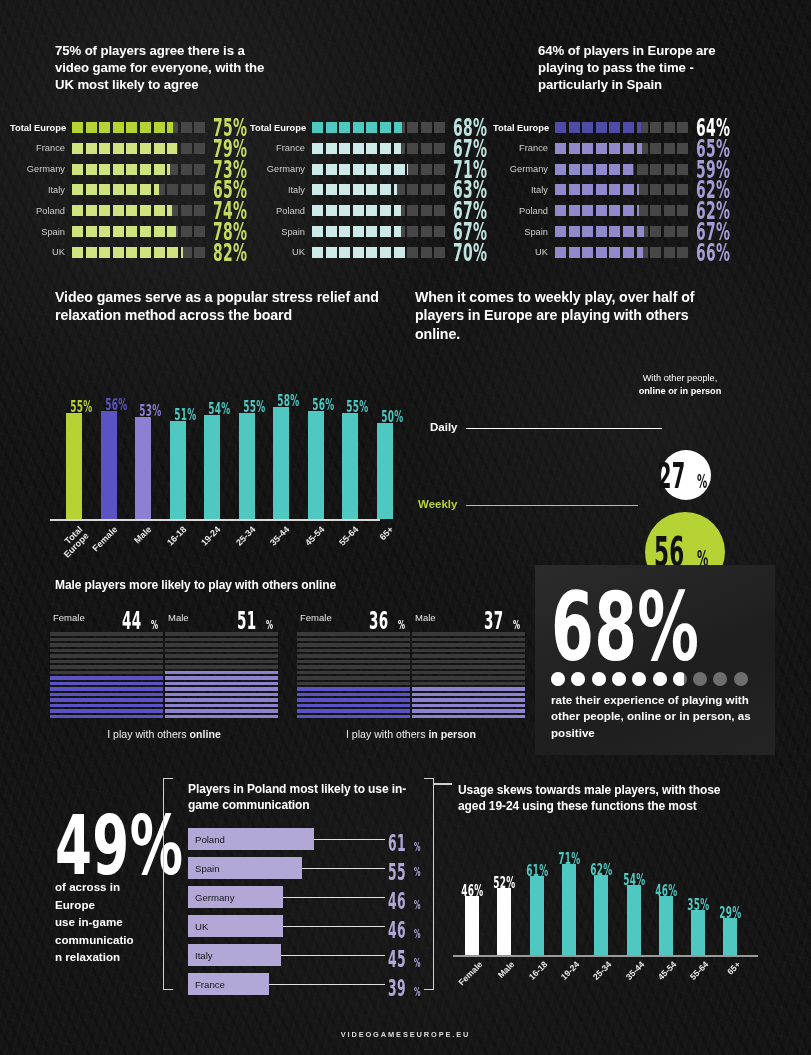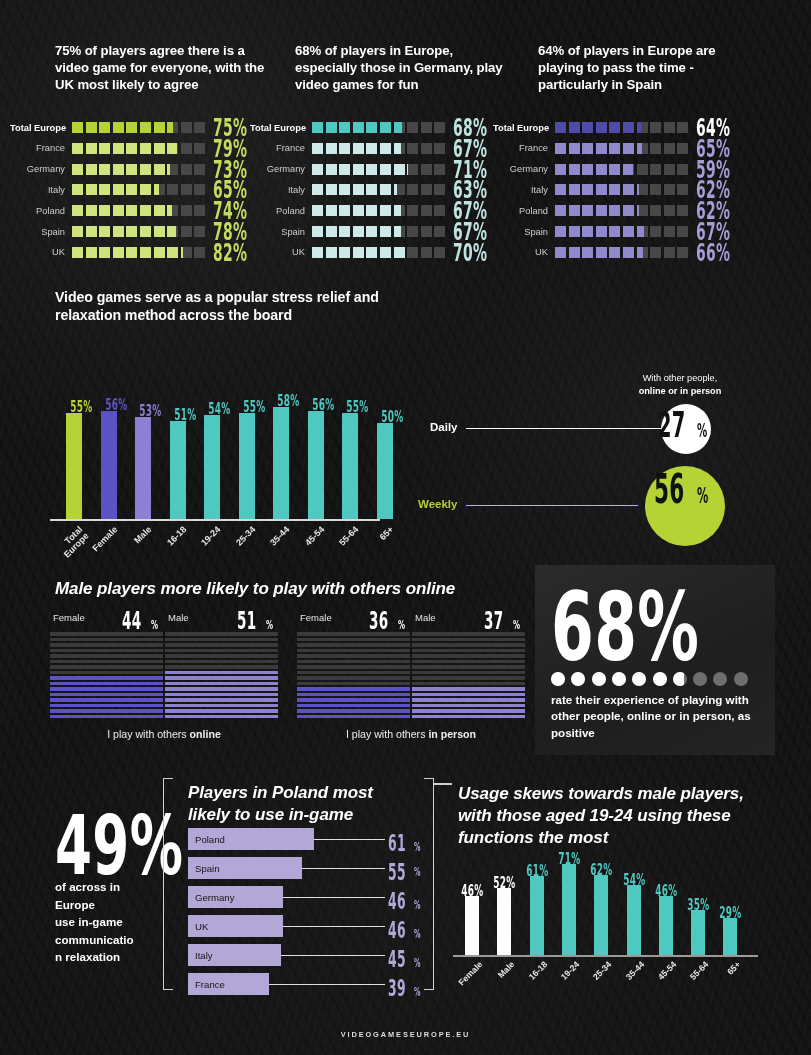--- a/index.html
+++ b/index.html
@@ -23,21 +23,21 @@
   }
   .abs { position: absolute; }
 
   
   .hd {
     font-weight: bold; color: #fff; line-height: 1.30;
     letter-spacing: -0.1px;
   }
   .hd-top { font-size: 13.2px; }
   .hd-mid { font-size: 14.2px; }
-  .hd-sm  { font-size: 17px; font-style: italic; }
+  .hd-sm  { font-size: 12px; }
 
   
   .num {
     font-family: "Liberation Sans Narrow","DejaVu Sans Condensed","Liberation Sans",sans-serif;
     font-weight: bold;
     transform: scaleX(0.62);
     transform-origin: left center;
     white-space: nowrap;
     letter-spacing: 0.5px;
   }
@@ -61,21 +61,21 @@
   }
   .xlbl {
     position: absolute; font-size: 9px; color: #e8e8e8; font-weight: bold;
     transform: rotate(-45deg); transform-origin: right top; text-align: right;
     white-space: pre-line; line-height: 1.05;
   }
 
   
   .circ {
     position: absolute; border-radius: 50%;
-    display: flex; align-items: flex-start; justify-content: center;
+    display: flex; align-items: center; justify-content: center; margin-top: 46px;
   }
   .leader { position: absolute; height: 1.4px; }
 
   
   .stripe { position: absolute; overflow: hidden; }
   .stripe .s { position: absolute; left: 0; right: 0; height: 3.6px; }
   .dot { position: absolute; width: 14px; height: 14px; border-radius: 50%; overflow: hidden; background:#6e6e6e; }
   .dot .dfill { position: absolute; left:0; top:0; bottom:0; background:#fff; }
 </style>
 </head>
@@ -314,21 +314,20 @@
         </div>
         <div class="cell">
           <div class="fill" style="width:19.99999999999993%;background:#cfe37f;"></div>
         </div>
         <div class="cell"></div>
       </div>
       <div style="margin-left:8px;width:40px;">
         <div class="num" style="font-size:25px;color:#c3dc60;line-height:19px;">82%</div>
       </div>
     </div>
-    <div class="hd hd-top abs" style="left:295px;top:42px;width:222px;">68% of players in Europe, especially those in Germany, play video games for fun</div>
     <div class="sqrow abs" style="left:250px;top:118px;width:272px;">
       <div class="sqlabel strong">Total Europe</div>
       <div class="sqcells">
         <div class="cell">
           <div class="fill" style="width:100%;background:#4ec8c0;"></div>
         </div>
         <div class="cell">
           <div class="fill" style="width:100%;background:#4ec8c0;"></div>
         </div>
         <div class="cell">
@@ -797,20 +796,21 @@
     <div class="xlbl abs" style="left:225px;top:525px;width:60px;">35-44</div>
     <div class="abs" style="left:307.5px;top:411.3076923076923px;width:16px;height:107.6923076923077px;background:#4ec8c0;"></div>
     <div class="barlbl num abs" style="left:297.5px;top:395.3076923076923px;width:60px;font-size:16px;color:#4ec8c0;transform:scaleX(0.62) translateX(11px);">56%</div>
     <div class="xlbl abs" style="left:259.5px;top:525px;width:60px;">45-54</div>
     <div class="abs" style="left:342px;top:413.2307692307692px;width:16px;height:105.76923076923077px;background:#4ec8c0;"></div>
     <div class="barlbl num abs" style="left:332px;top:397.2307692307692px;width:60px;font-size:16px;color:#4ec8c0;transform:scaleX(0.62) translateX(11px);">55%</div>
     <div class="xlbl abs" style="left:294px;top:525px;width:60px;">55-64</div>
     <div class="abs" style="left:376.5px;top:422.8461538461538px;width:16px;height:96.15384615384616px;background:#4ec8c0;"></div>
     <div class="barlbl num abs" style="left:366.5px;top:406.8461538461538px;width:60px;font-size:16px;color:#4ec8c0;transform:scaleX(0.62) translateX(11px);">50%</div>
     <div class="xlbl abs" style="left:328.5px;top:525px;width:60px;">65+</div>
+    <div class="hd hd-mid abs" style="left:415px;top:288px;width:322px;">When it comes to weekly play, over half of players in Europe are playing with others online.</div>
     <div class="abs" style="left:600px;top:372px;width:160px;text-align:center;font-size:9.2px;color:#ffffff;line-height:1.45;">With other people,</div>
     <div class="abs" style="left:600px;top:385px;width:160px;text-align:center;font-size:9.2px;color:#ffffff;font-weight:bold;line-height:1.45;">online or in person</div>
     <div class="abs" style="left:430px;top:421px;font-size:11.5px;font-weight:bold;color:#ffffff;">Daily</div>
     <div class="leader abs" style="left:466px;top:428px;width:196px;background:#ffffff;"></div>
     <div class="circ abs" style="left:661px;top:404px;width:50px;height:50px;background:#ffffff;">
       <div style="display:flex;align-items:baseline;">
         <span class="num" style="font-size:36px;color:#111;transform:scaleX(0.6);margin-right:-7px;">27</span>
         <span class="num" style="font-size:19px;color:#111;transform:scaleX(0.6);">%</span>
       </div>
     </div>

